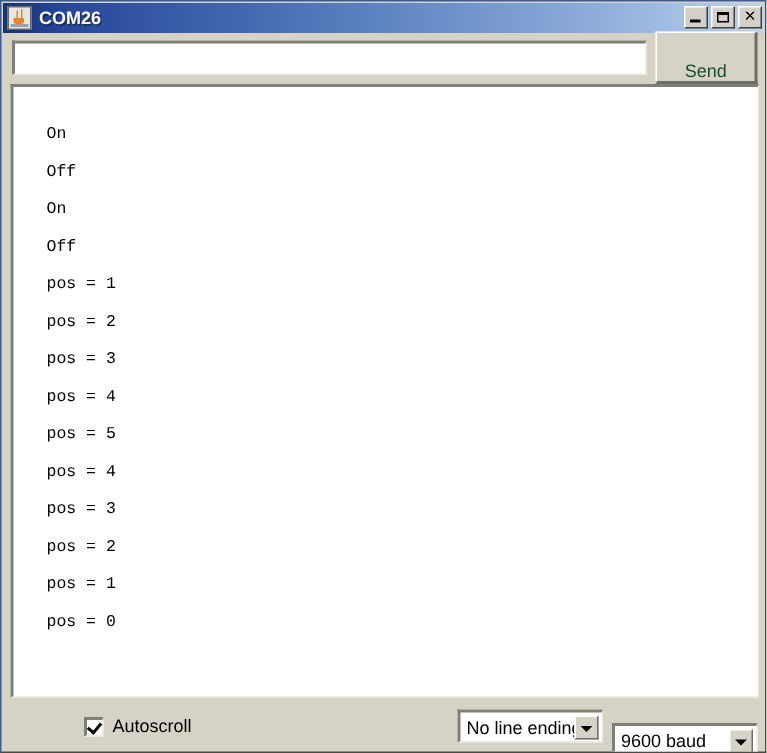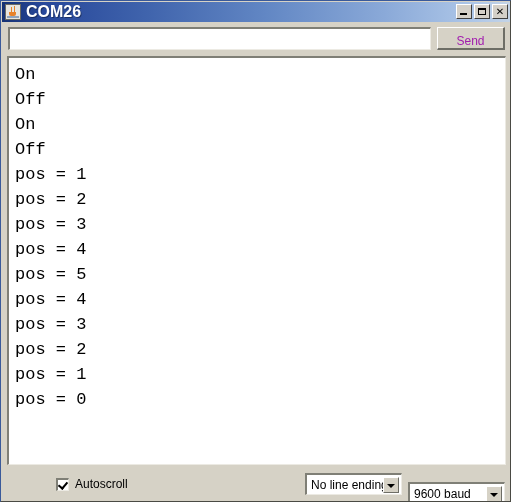--- a/index.html
+++ b/index.html
@@ -80,21 +80,21 @@
   .tb-icon .steam2 {
     position: absolute;
     left: 8px;
     top: 1px;
     width: 1px;
     height: 6px;
     background: #e8832a;
   }
   .tb-title {
     color: #ffffff;
-    font-size: 16px;
+    font-size: 12px;
     font-weight: bold;
     font-family: "Liberation Sans", sans-serif;
     letter-spacing: 0px;
     white-space: nowrap;
     text-shadow: 1px 1px 0 rgba(0,0,0,0.35);
   }
   .tb-buttons {
     position: absolute;
     right: 3px;
     top: 2px;
@@ -175,47 +175,47 @@
     width: 68px;
     height: 23px;
     background: #d6d2c6;
     border-top: 1px solid #ffffff;
     border-left: 1px solid #ffffff;
     border-right: 2px solid #6e6e66;
     border-bottom: 2px solid #6e6e66;
     box-sizing: border-box;
     font-family: "Liberation Sans", sans-serif;
     font-size: 12px;
-    color: #a21caf;
+    color: #14532d;
     cursor: default;
     line-height: 19px;
     text-align: center;
-    padding: 4px;
+    padding: 16px;
   }
 
   
   .output-wrap {
     position: absolute;
     left: 6px;
     top: 55px;
     width: 499px;
     height: 409px;
     background: #ffffff;
     border-top: 2px solid #7f7f76;
     border-left: 2px solid #7f7f76;
     border-right: 1px solid #eceae3;
     border-bottom: 1px solid #eceae3;
     box-sizing: border-box;
     overflow: hidden;
   }
   .output-text {
-    margin: 0;
+    margin: 16px;
     padding: 4px 0 0 6px;
     font-family: "Liberation Mono", "DejaVu Sans Mono", monospace;
-    font-size: 17px;
+    font-size: 11px;
     line-height: 25px;
     color: #000000;
     white-space: pre;
   }
 
   
   .statusbar {
     position: absolute;
     left: 1px;
     top: 466px;

